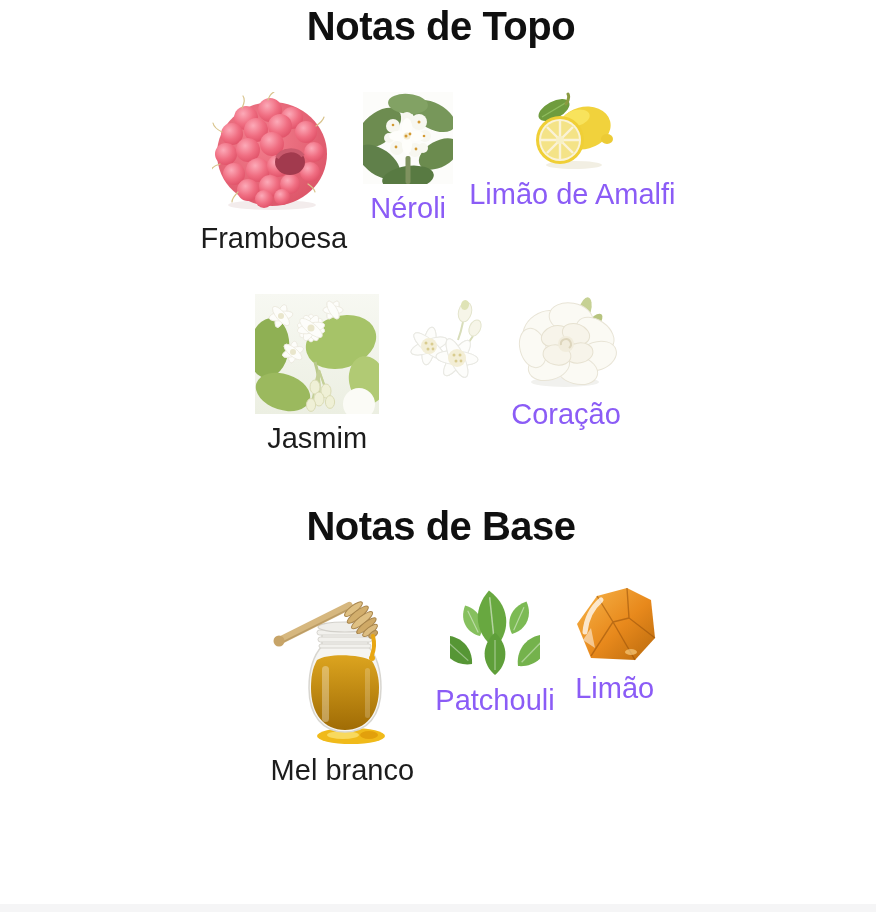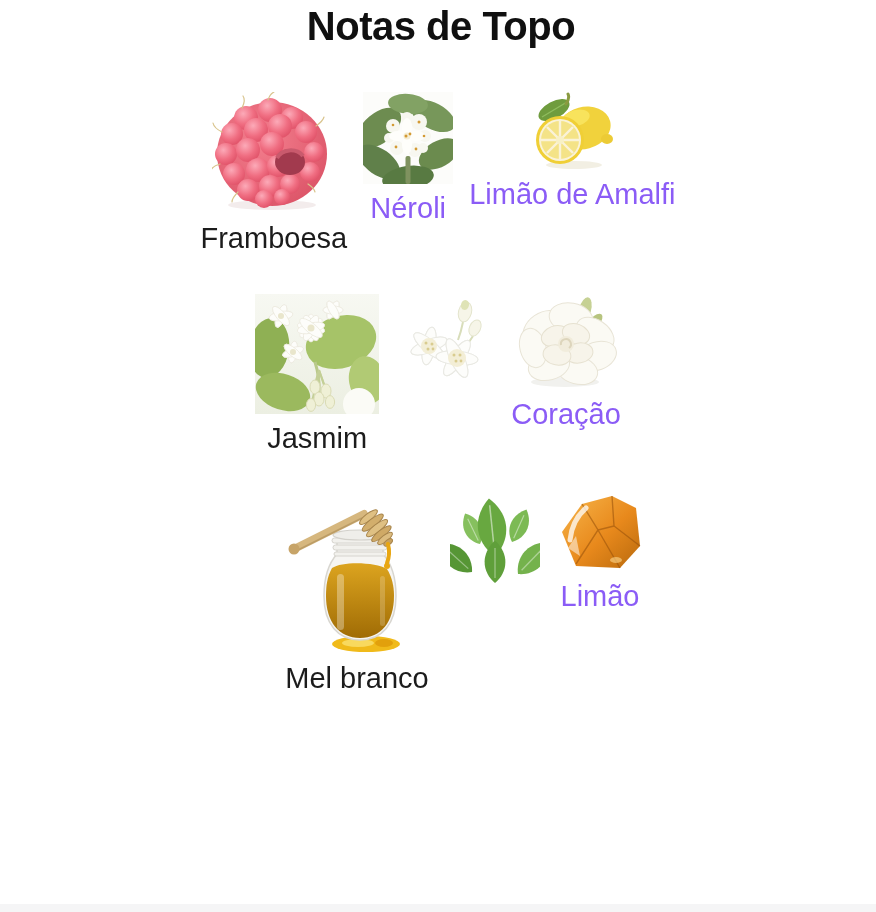--- a/index.html
+++ b/index.html
@@ -330,20 +330,21 @@
           </g>
           <circle cx="53" cy="50" r="8" fill="#f1ecdc"></circle>
           <path d="M48,51 a5,5 0 1 1 8,3" fill="none" stroke="#ddd5bc" stroke-width="2"></path>
         </svg>
       </span>
       <span class="note-label">Coração</span>
     </div>
 
   </div>
 
+  <h2 class="section-title section-title--base">Notas de Base</h2>
 
   <div class="notes-row notes-row--base">
 
     <div class="note-item">
       <span class="note-figure">
         <svg width="154" height="162" viewBox="0 0 154 162" role="img">
           <defs>
             <linearGradient id="honeyG" x1="0" y1="0" x2="0" y2="1">
               <stop offset="0%" stop-color="#dca41f"></stop>
               <stop offset="100%" stop-color="#a06c05"></stop>
@@ -400,20 +401,21 @@
           <g transform="translate(68,82) rotate(44) scale(1.3)">
             <path d="M0,0 C9,-7 13,-22 0,-34 C-13,-22 -9,-7 0,0 Z" fill="#74b24c"></path>
             <line x1="0" y1="-4" x2="0" y2="-28" stroke="#ffffff" stroke-width="1" opacity="0.4"></line>
           </g>
           <g transform="translate(45,91) scale(1.25)">
             <path d="M0,0 C9,-7 13,-22 0,-34 C-13,-22 -9,-7 0,0 Z" fill="#5f9f3a"></path>
             <line x1="0" y1="-4" x2="0" y2="-28" stroke="#ffffff" stroke-width="1" opacity="0.4"></line>
           </g>
         </svg>
       </span>
+      <span class="note-label">Patchouli</span>
     </div>
 
     <div class="note-item">
       <span class="note-figure">
         <svg width="88" height="80" viewBox="0 0 88 80" role="img">
           <defs>
             <linearGradient id="ambG" x1="0" y1="0" x2="1" y2="1">
               <stop offset="0%" stop-color="#f7b64b"></stop>
               <stop offset="55%" stop-color="#e8891c"></stop>
               <stop offset="100%" stop-color="#b96a0d"></stop>

